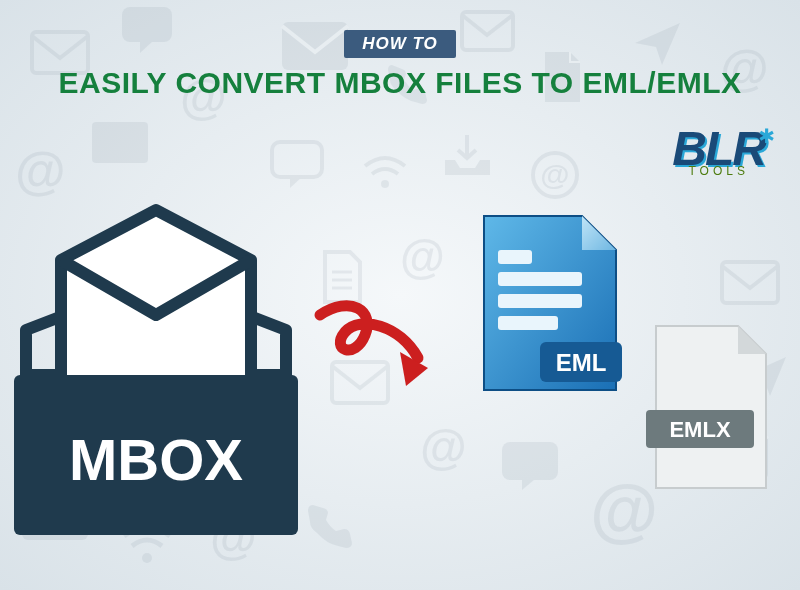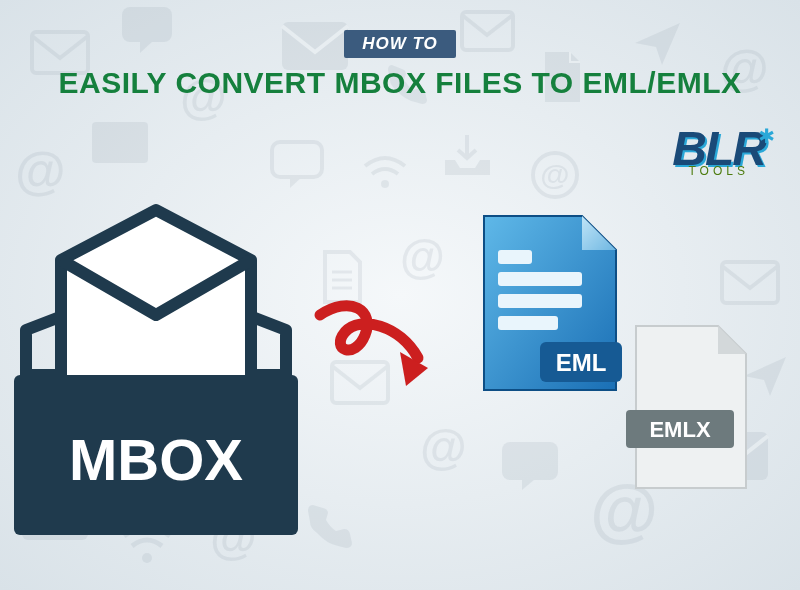--- a/index.html
+++ b/index.html
@@ -114,21 +114,21 @@
     top: 210px;
     width: 160px;
     height: 190px;
     z-index: 5;
   }
   .eml-wrap svg { width:100%; height:100%; }
 
   
   .emlx-wrap {
     position: absolute;
-    left: 620px;
+    left: 640px;
     top: 320px;
     width: 140px;
     height: 180px;
     z-index: 5;
     text-align: right;
   }
   .emlx-wrap svg { width:100%; height:100%; }
 </style>
 </head>
 <body>

